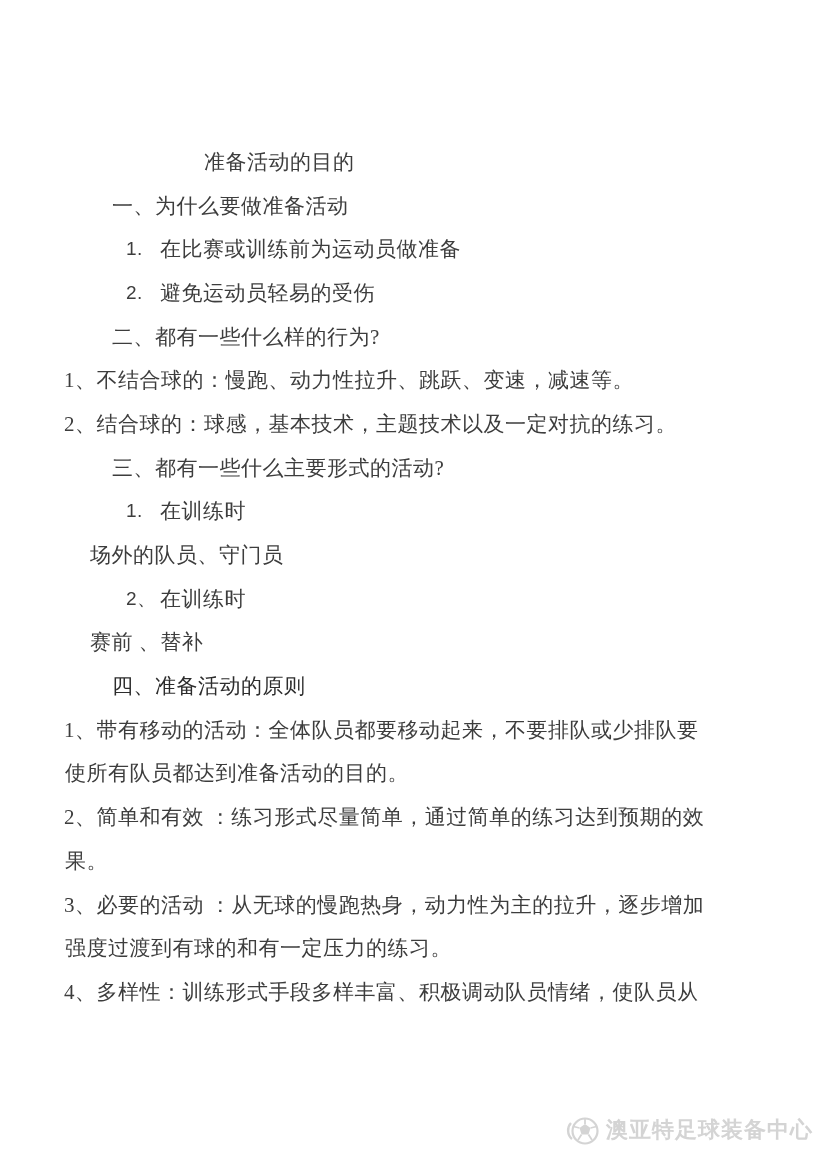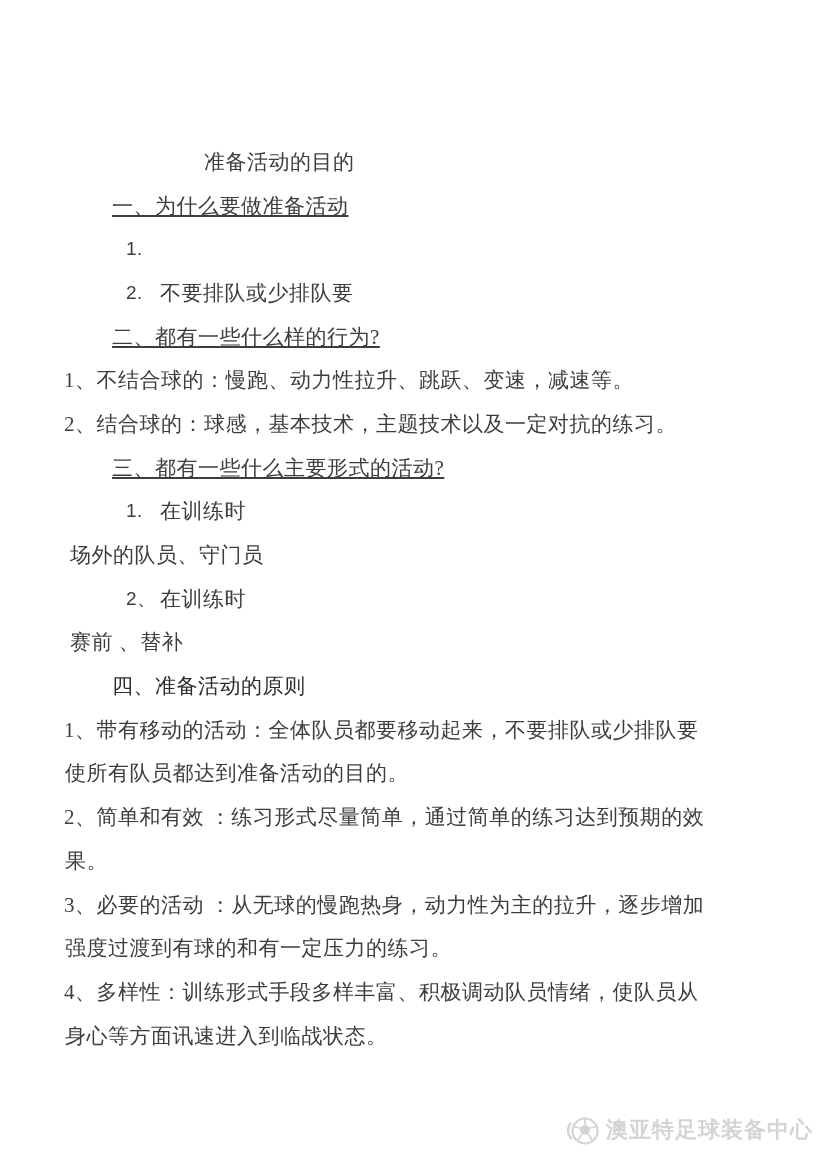--- a/index.html
+++ b/index.html
@@ -24,36 +24,36 @@
   .line {
     height: 43.7px;
     display: flex;
     align-items: center;
     font-size: 21px;
     letter-spacing: 0.5px;
     white-space: pre;
   }
   
   .line.t  { padding-left: 204px; text-align: right; }               
-  .line.h  { padding-left: 112px; text-decoration: underline; }               
+  .line.h  { padding-left: 112px; }               
   .line.hb {                                      
     padding-left: 112px;
     font-family: "Liberation Sans", "DejaVu Sans", sans-serif;
     font-weight: normal;
     color: #2c2c2c;
   }
   .line.n  { padding-left: 126px; }               
   .line.n .marker {
     display: inline-block;
     width: 34px;
     font-family: "Liberation Sans", "DejaVu Sans", sans-serif;
     font-size: 19px;
   }
   .line.i  { padding-left: 64px; }               
-  .line.s  { padding-left: 70px; }               
+  .line.s  { padding-left: 70px; margin-left: 20px; }               
   .line.c  { padding-left: 65px; }               
 
   .watermark {
     position: absolute;
     top: 1113px;
     right: 14px;
     display: flex;
     align-items: center;
     gap: 5px;
     color: #d4d4d4;
@@ -72,25 +72,26 @@
   <div class="line t">
     <span>准备活动的目的</span>
   </div>
 
   <div class="line h">
     <span>一、为什么要做准备活动</span>
   </div>
 
   <div class="line n">
     <span class="marker">1.</span>
+    <span>在比赛或训练前为运动员做准备</span>
   </div>
 
   <div class="line n">
     <span class="marker">2.</span>
-    <span>不要排队或少排队要</span>
+    <span>避免运动员轻易的受伤</span>
   </div>
 
   <div class="line h">
     <span>二、都有一些什么样的行为?</span>
   </div>
 
   <div class="line i">
     <span>1、不结合球的：慢跑、动力性拉升、跳跃、变速，减速等。</span>
   </div>
 
@@ -145,23 +146,20 @@
   </div>
 
   <div class="line c">
     <span>强度过渡到有球的和有一定压力的练习。</span>
   </div>
 
   <div class="line i">
     <span>4、多样性：训练形式手段多样丰富、积极调动队员情绪，使队员从</span>
   </div>
 
-  <div class="line c">
-    <span>身心等方面讯速进入到临战状态。</span>
-  </div>
 
 </div>
 
 <div class="watermark">
   <span>
     <svg width="36" height="34" viewBox="0 0 36 34" fill="none" xmlns="http://www.w3.org/2000/svg">
 
       <path d="M6 10 C2 14, 2 22, 7 26" stroke="#d4d4d4" stroke-width="2.4" fill="none"></path>
       <circle cx="20" cy="18" r="12.5" stroke="#d4d4d4" stroke-width="2.2" fill="none"></circle>
       <path d="M20 11 L25.5 15 L23.5 21.5 L16.5 21.5 L14.5 15 Z" fill="#d4d4d4"></path>

